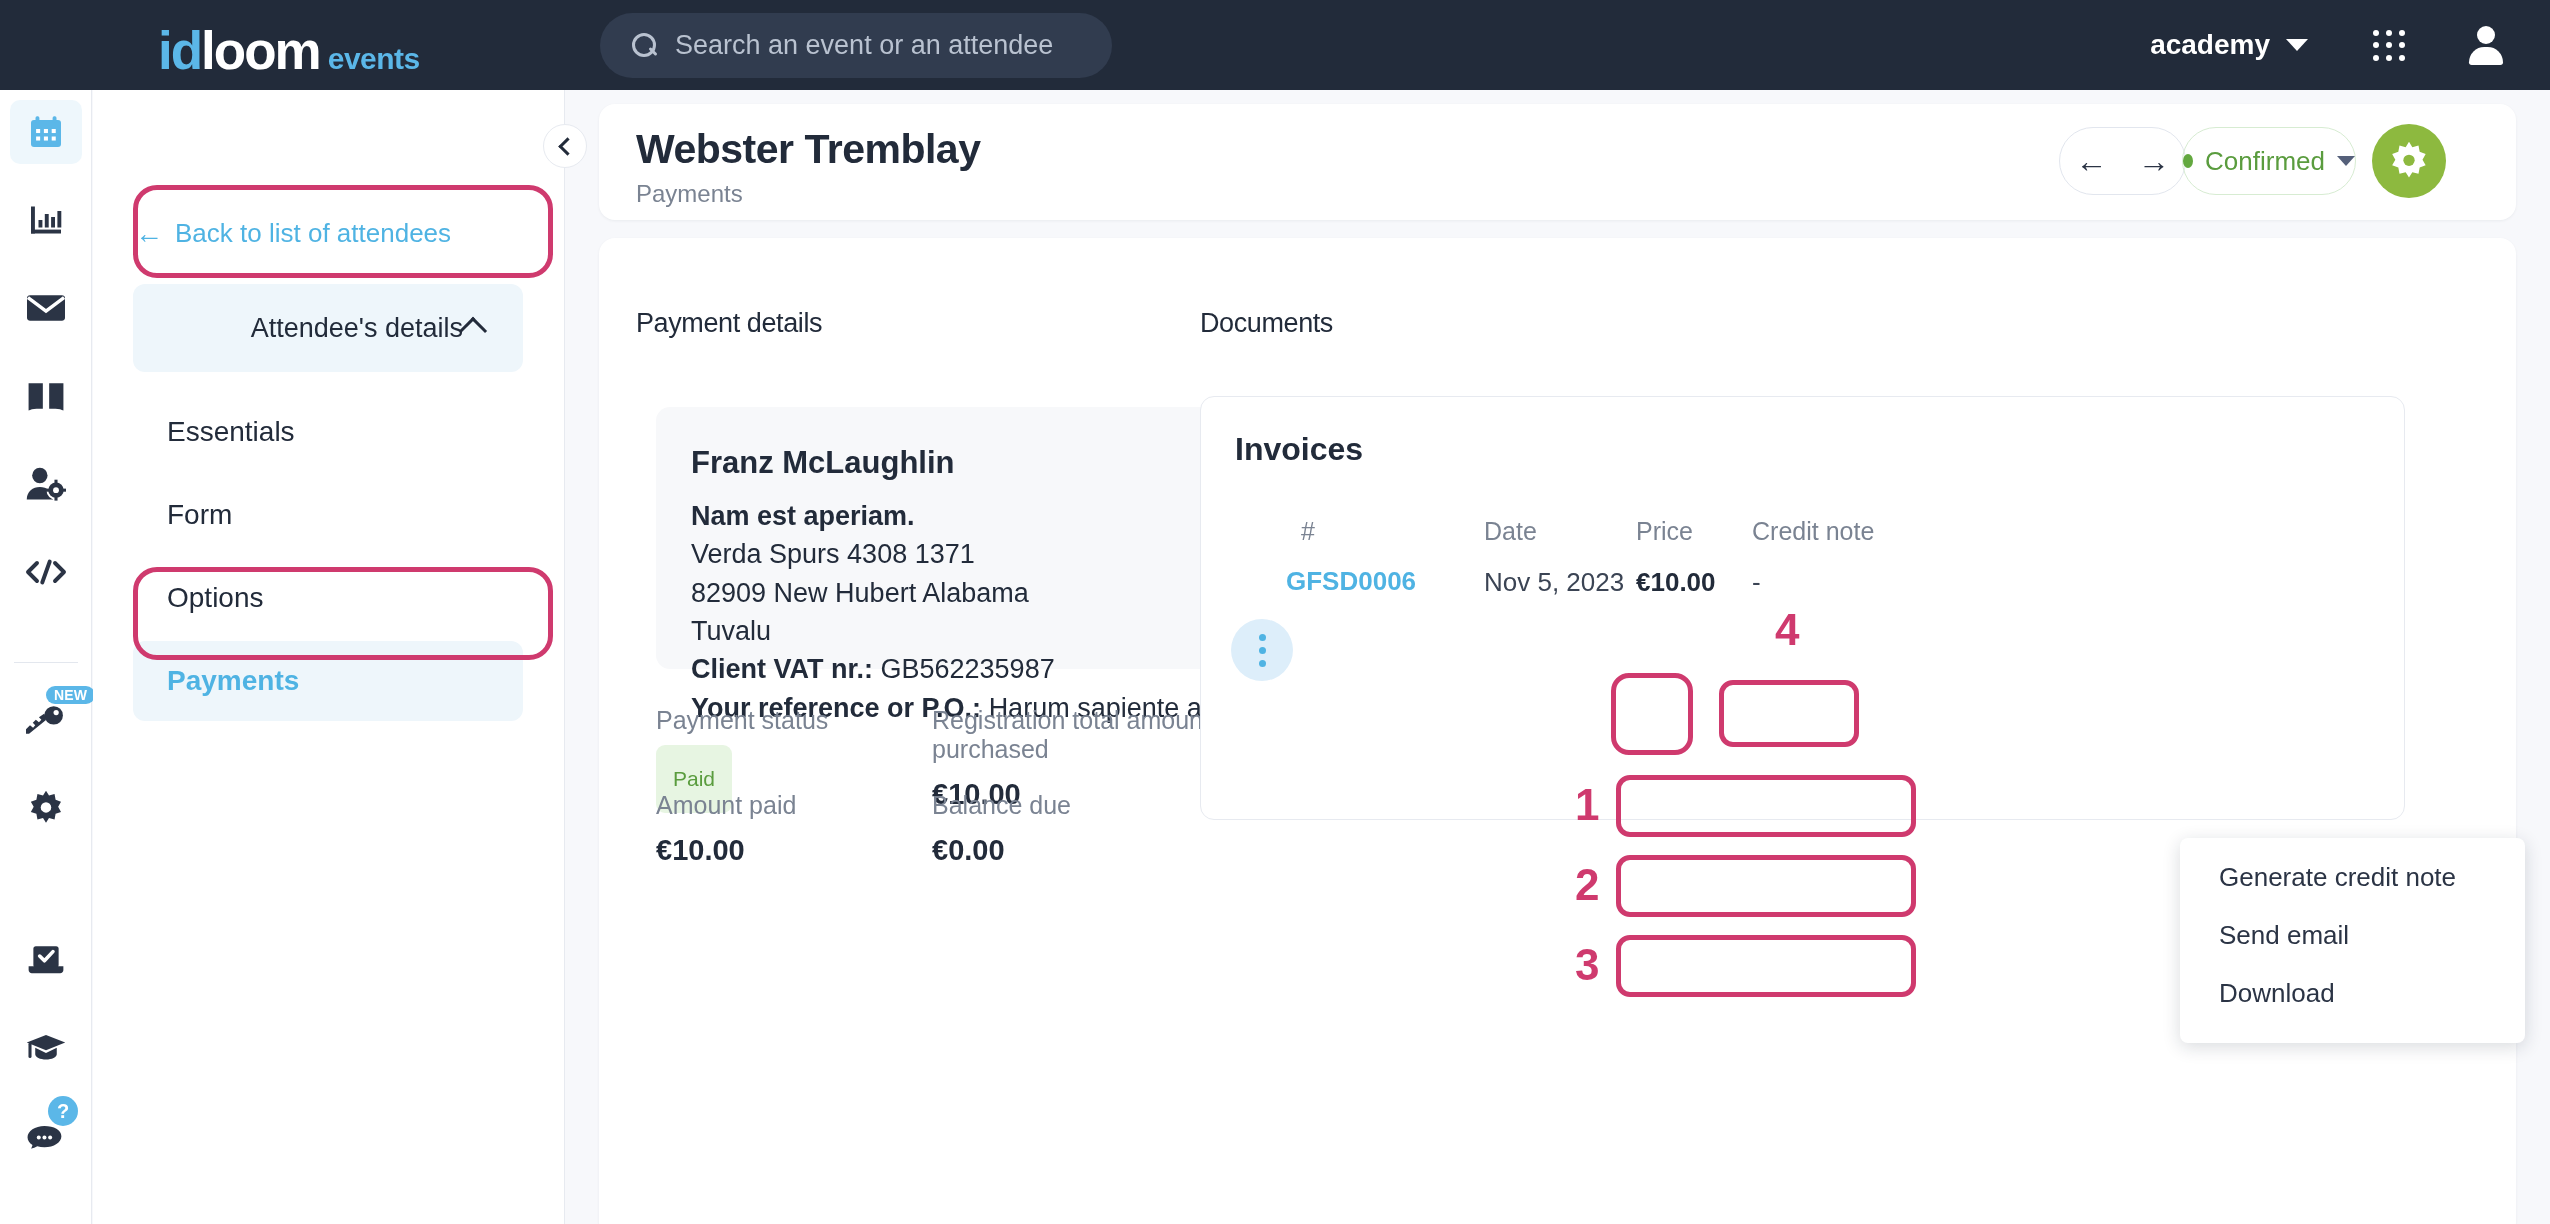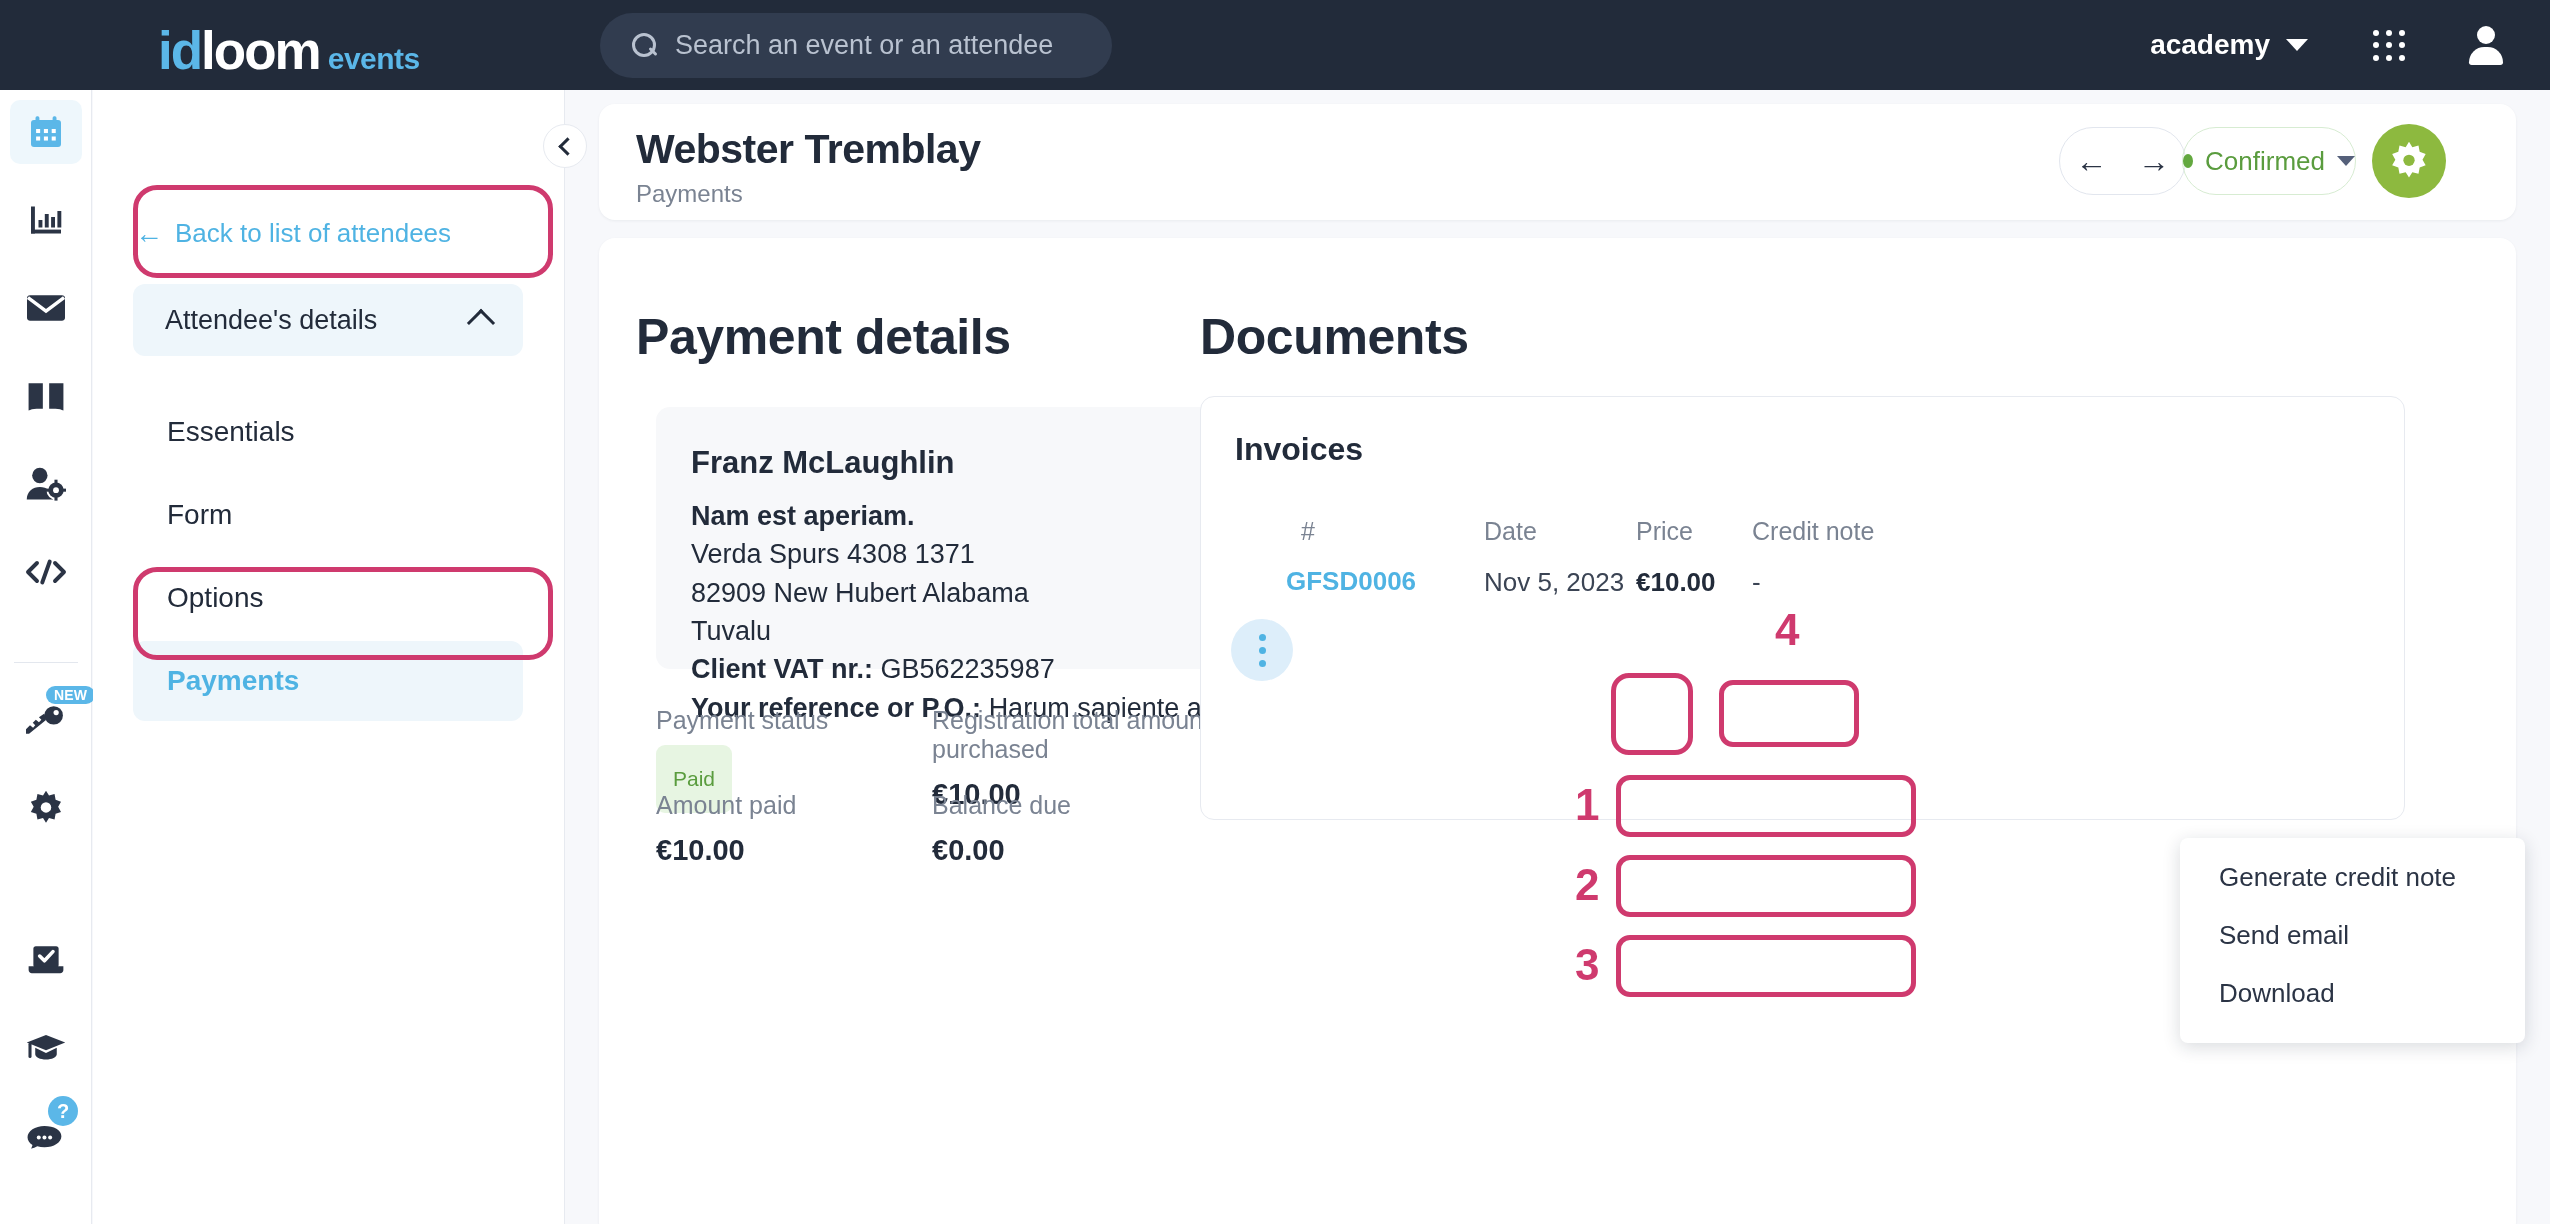--- a/index.html
+++ b/index.html
@@ -116,25 +116,25 @@
   }
   .back-link {
     position: absolute; left: 42px; top: 128px;
     display: flex; align-items: center;
     color: #4fb3e3; font-size: 26px;
   }
   .back-arrow { font-size: 28px; margin-right: 12px; line-height: 1; }
 
   .nav-group-head {
     position: absolute; left: 40px; top: 194px;
-    width: 390px; height: 72px;
+    width: 390px; height: 88px;
     background: #eef6fb;
     border-radius: 12px;
-    display: flex; align-items: center; justify-content: space-between;
-    padding: 0 32px;
+    display: flex; align-items: center; justify-content: flex-end;
+    padding: 0 40px;
   }
   .nav-group-head span.lbl { font-size: 27px; color: #222b3a; }
   .chev-up {
     width: 20px; height: 20px;
     border-left: 3px solid #222b3a; border-top: 3px solid #222b3a;
     transform: rotate(45deg); margin-top: 6px;
   }
   .nav-sub {
     position: absolute; left: 40px;
     width: 390px; height: 80px;
@@ -198,21 +198,21 @@
     width: 74px; height: 74px; border-radius: 50%;
     background: #8db93f;
     display:flex; align-items:center; justify-content:center;
   }
 
   .body-card {
     position: absolute; left: 33px; top: 148px;
     width: 1917px; height: 1000px;
   }
 
-  .sec-title { font-size: 50px; font-weight: 700; color:#222b3a; letter-spacing:-0.4px;}
+  .sec-title { font-size: 27px; font-weight: 400; color:#222b3a; letter-spacing:-0.4px;}
   #payment-title { position:absolute; left: 37px; top: 70px; }
   #documents-title { position:absolute; left: 601px; top: 70px; }
 
   .addr-box {
     position:absolute; left: 57px; top: 169px;
     width: 830px; height: 262px;
     background: #f7f8fa; border-radius: 14px;
     padding: 38px 0 0 35px;
   }
   .addr-name { font-size: 31px; font-weight: 700; color:#222b3a; margin-bottom: 16px; }

